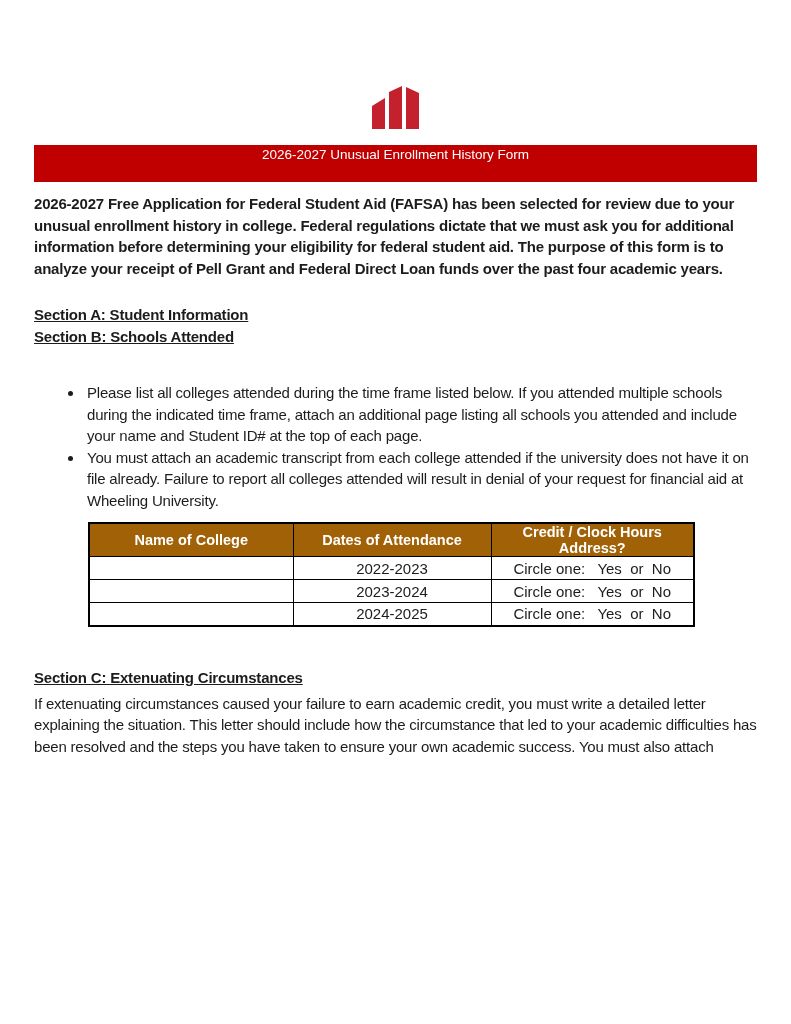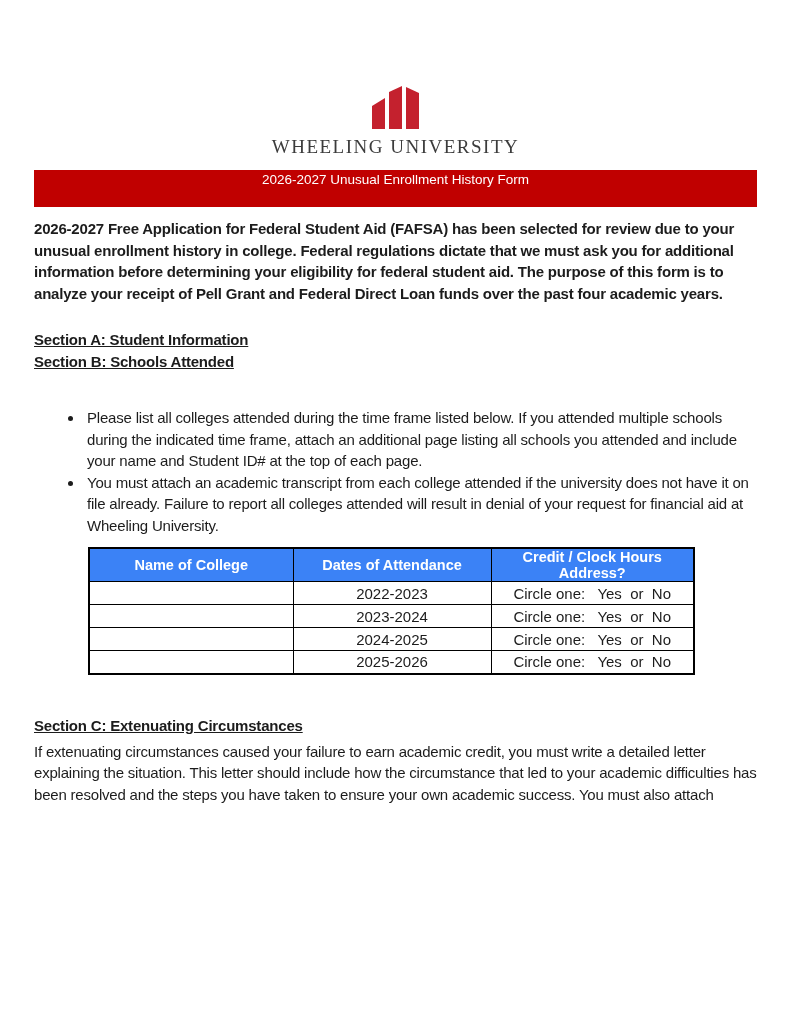--- a/index.html
+++ b/index.html
@@ -53,21 +53,21 @@
   ul.instructions { margin-top:37px; padding-left:50px; list-style:disc outside; }
   ul.instructions li { line-height:21.5px; padding-left:3px; }
 
   
   table.schools {
     margin:11px 0 0 54px; width:605px; border-collapse:collapse;
     border:2px solid #000; table-layout:fixed; letter-spacing:0;
   }
   table.schools th, table.schools td { border:1px solid #000; }
   table.schools th {
-    background:#3b82f6; color:#fff; font-size:14.5px; font-weight:bold;
+    background:#a16207; color:#fff; font-size:14.5px; font-weight:bold;
     height:30px; text-align:center; vertical-align:middle;
   }
   table.schools td { height:23px; text-align:center; vertical-align:middle; font-size:15px; }
   td.dates { font-weight:normal; }
   td.hours { white-space:pre; }
 
   .sec-c-heading { margin-top:42px; }
   .sec-c-para { margin-top:7px; line-height:21.5px; }
 </style>
 </head>
@@ -77,21 +77,20 @@
   <div class="content">
 
     <div class="logo-block">
       <span class="logo-icon">
         <svg width="58" height="46" viewBox="0 0 58 46" aria-hidden="true">
           <polygon points="5,22 18,14 18,45 5,45" fill="#c4212e"></polygon>
           <polygon points="22,8 35,2 35,45 22,45" fill="#c4212e"></polygon>
           <polygon points="39,3 52,9 52,45 39,45" fill="#c4212e"></polygon>
         </svg>
       </span>
-      <div class="wordmark">WHEELING UNIVERSITY</div>
     </div>
 
     <div class="banner">2026-2027 Unusual Enrollment History Form</div>
 
     <p class="intro">2026-2027 Free Application for Federal Student Aid (FAFSA) has been selected for review due to your unusual enrollment history in college. Federal regulations dictate that we must ask you for additional information before determining your eligibility for federal student aid.  The purpose of this form is to analyze your receipt of Pell Grant and Federal Direct Loan funds over the past four academic years.</p>
 
     <div class="section-heading">Section A: Student Information</div>
 
 
     <div class="section-heading sec-b-heading">Section B: Schools Attended</div>
@@ -123,25 +122,20 @@
         <tr>
           <td class="college"></td>
           <td class="dates">2023-2024</td>
           <td class="hours">Circle one:   Yes  or  No</td>
         </tr>
         <tr>
           <td class="college"></td>
           <td class="dates">2024-2025</td>
           <td class="hours">Circle one:   Yes  or  No</td>
         </tr>
-        <tr>
-          <td class="college"></td>
-          <td class="dates">2025-2026</td>
-          <td class="hours">Circle one:   Yes  or  No</td>
-        </tr>
       </tbody>
     </table>
 
     <div class="section-heading sec-c-heading">Section C: Extenuating Circumstances</div>
     <p class="sec-c-para">If extenuating circumstances caused your failure to earn academic credit, you must write a detailed letter explaining the situation. This letter should include how the circumstance that led to your academic difficulties has been resolved and the steps you have taken to ensure your own academic success. You must also attach</p>
 
   </div>
 </div>
 
 </body></html>

